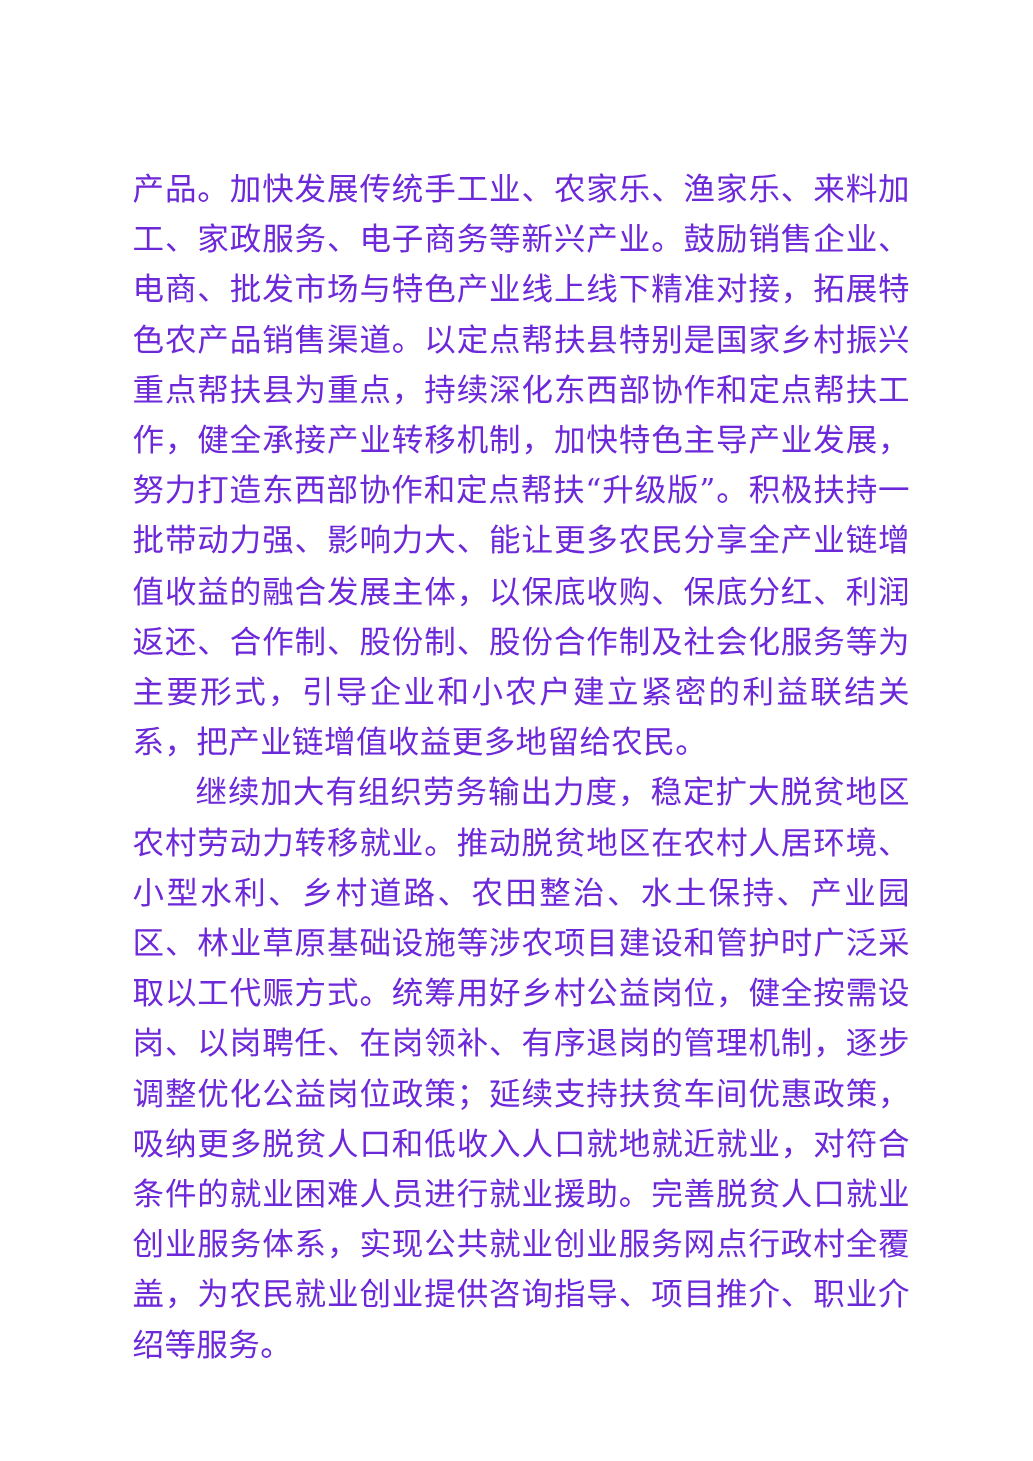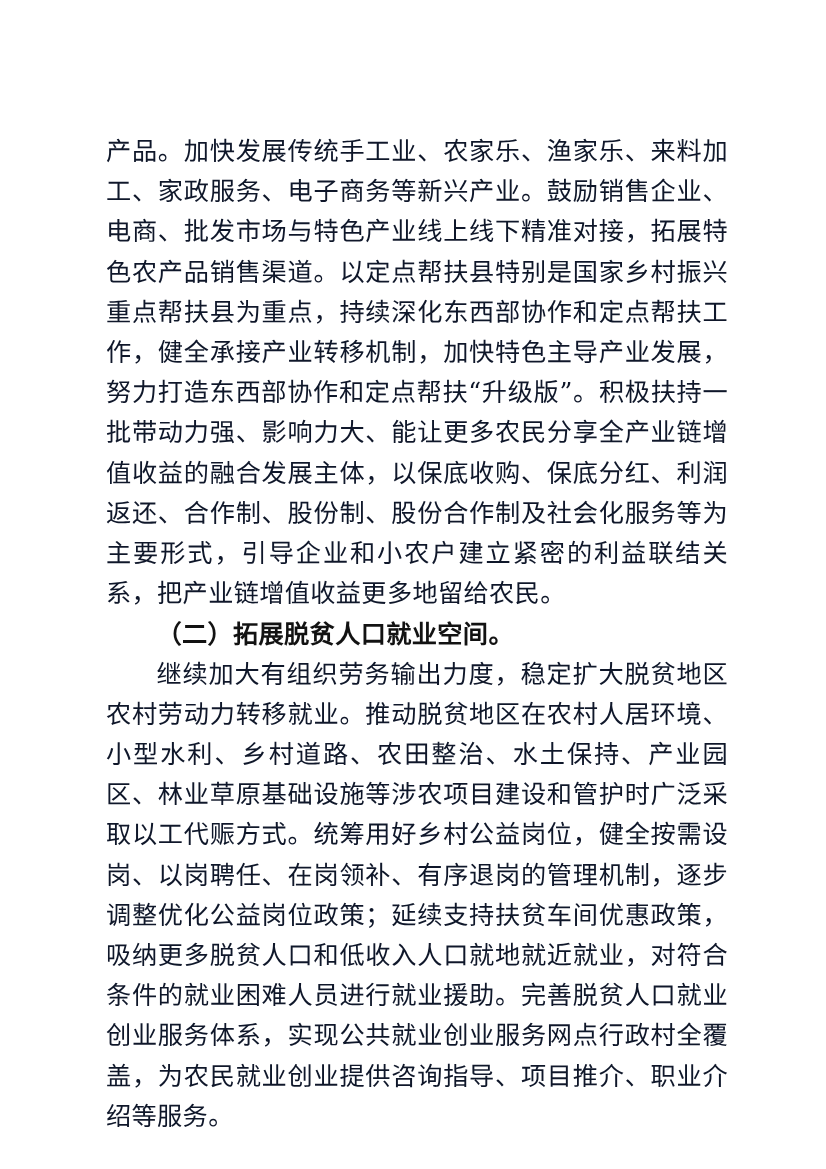--- a/index.html
+++ b/index.html
@@ -35,21 +35,21 @@
 
   
   .para {
     font-family: "DejaVu Serif", "Liberation Serif", serif;
     font-size: 25.2px;
     line-height: 40.2px;
     letter-spacing: 0.35px;
     text-align: justify;
     text-justify: inter-character;
     margin: 0;
-    color: #0f172a;
+    color: #6d28d9;
     font-weight: 400;
     word-break: break-all;
     text-indent: 0;
   }
 
   .para.indent {
     text-indent: 2em;
   }
 
   
@@ -90,20 +90,19 @@
 </style>
 </head>
 <body>
 
 <div class="page">
 
   <div class="body-area">
 
     <p class="para">产品。加快发展传统手工业、农家乐、渔家乐、来料加工、家政服务、电子商务等新兴产业。鼓励销售企业、电商、批发市场与特色产业线上线下精准对接，拓展特色农产品销售渠道。以定点帮扶县特别是国家乡村振兴重点帮扶县为重点，持续深化东西部协作和定点帮扶工作，健全承接产业转移机制，加快特色主导产业发展，努力打造东西部协作和定点帮扶“升级版”。积极扶持一批带动力强、影响力大、能让更多农民分享全产业链增值收益的融合发展主体，以保底收购、保底分红、利润返还、合作制、股份制、股份合作制及社会化服务等为主要形式，引导企业和小农户建立紧密的利益联结关系，把产业链增值收益更多地留给农民。</p>
 
-    <p class="subheading">（二）拓展脱贫人口就业空间。</p>
 
     <p class="para indent">继续加大有组织劳务输出力度，稳定扩大脱贫地区农村劳动力转移就业。推动脱贫地区在农村人居环境、小型水利、乡村道路、农田整治、水土保持、产业园区、林业草原基础设施等涉农项目建设和管护时广泛采取以工代赈方式。统筹用好乡村公益岗位，健全按需设岗、以岗聘任、在岗领补、有序退岗的管理机制，逐步调整优化公益岗位政策；延续支持扶贫车间优惠政策，吸纳更多脱贫人口和低收入人口就地就近就业，对符合条件的就业困难人员进行就业援助。完善脱贫人口就业创业服务体系，实现公共就业创业服务网点行政村全覆盖，为农民就业创业提供咨询指导、项目推介、职业介绍等服务。</p>
 
   </div>
 
 
 </div>
 
 </body></html>

